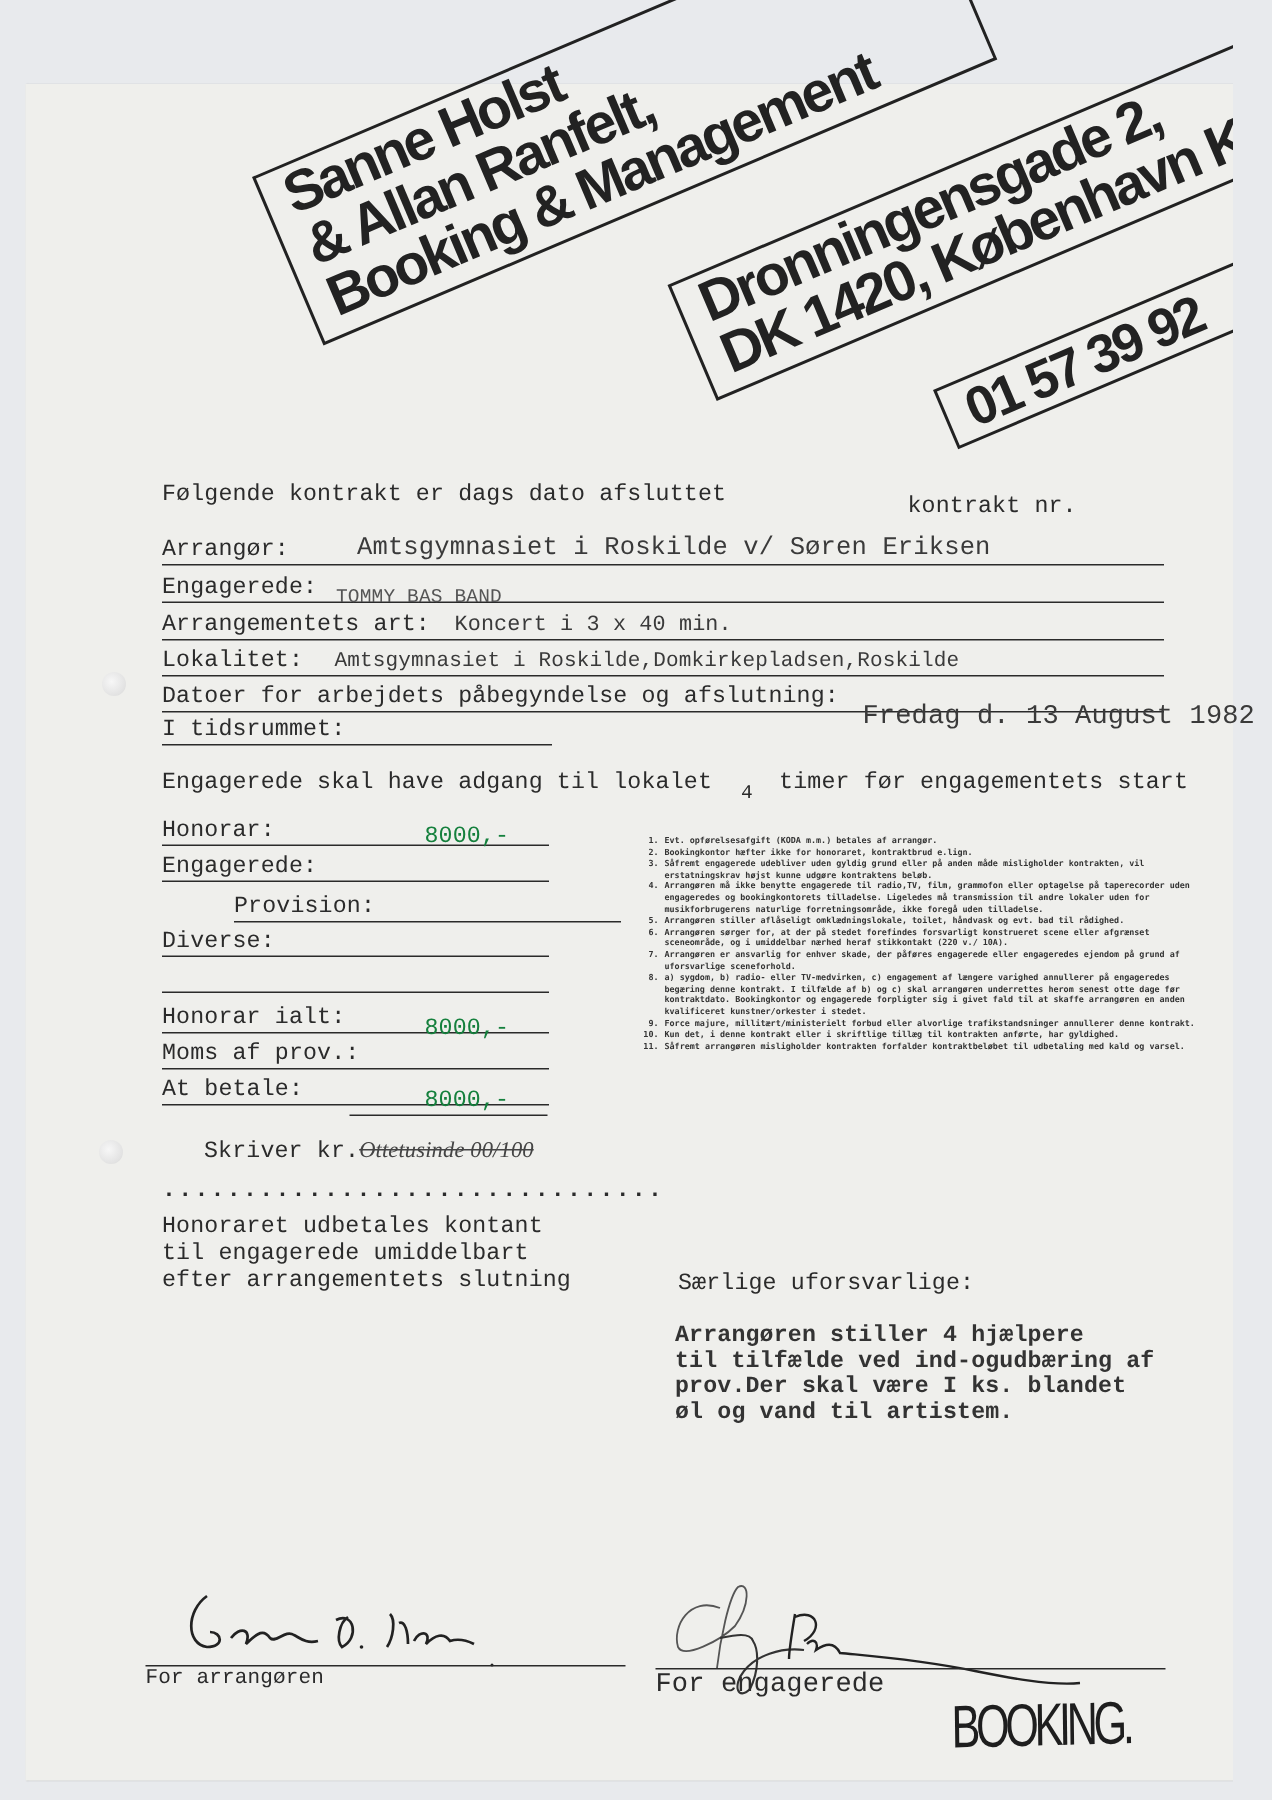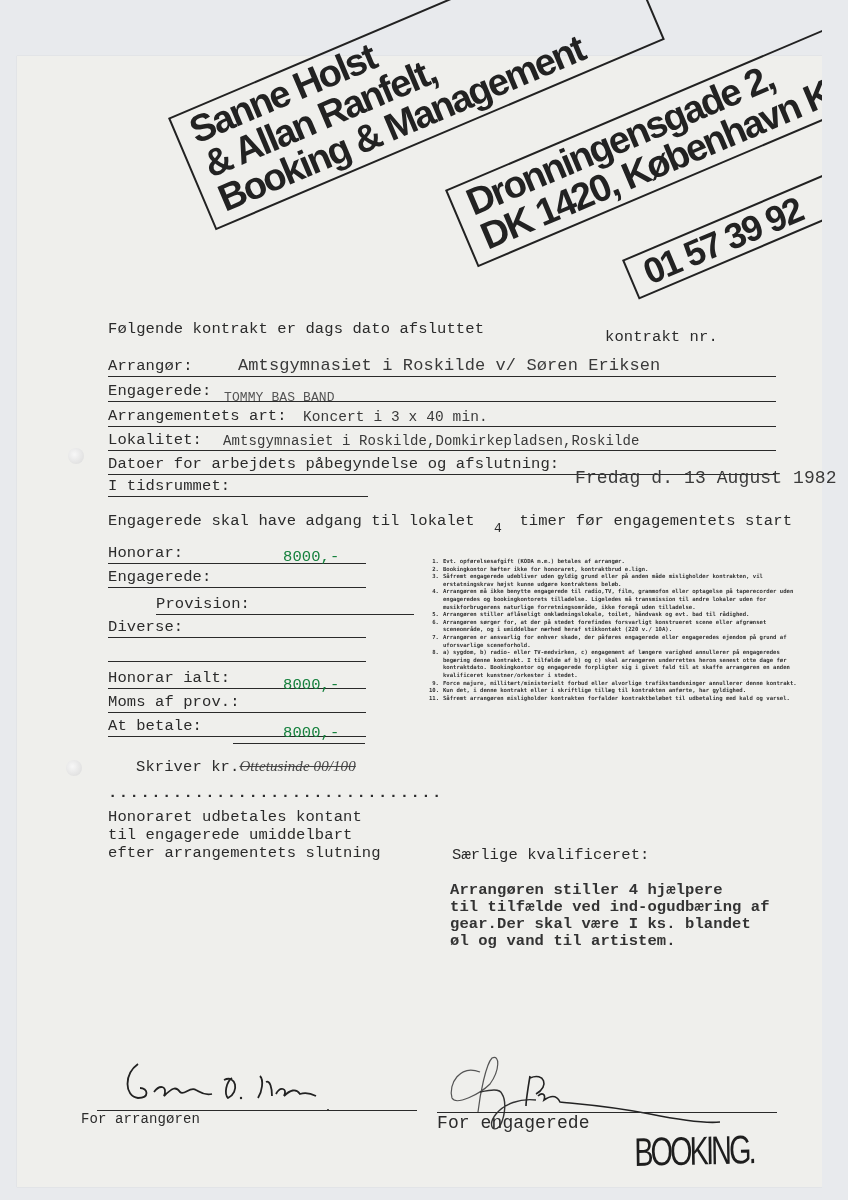--- a/index.html
+++ b/index.html
@@ -205,37 +205,37 @@
   <span>Skriver kr.</span><span style="font-family:'Liberation Serif','DejaVu Serif',serif; font-style:italic; color:#444; text-decoration:line-through; font-size:15px;">Ottetusinde 00/100</span>
 </div>
 <div class="abs tw" style="left:108px; top:784px; letter-spacing:1.5px; font-weight:bold;">...............................</div>
 
 <div class="abs tw" style="left:108px; top:808px; line-height:18px;">
   <div>Honoraret udbetales kontant</div>
   <div>til engagerede umiddelbart</div>
   <div>efter arrangementets slutning</div>
 </div>
 
-<div class="abs tw" style="left:452px; top:846px;">Særlige kvalificeret:</div>
+<div class="abs tw" style="left:452px; top:846px;">Særlige uforsvarlige:</div>
 <div class="abs tw" style="left:450px; top:882px; line-height:17px; font-weight:bold; color:#333;">
   <div>Arrangøren stiller 4 hjælpere</div>
   <div>til tilfælde ved ind-ogudbæring af</div>
-  <div>gear.Der skal være I ks. blandet</div>
+  <div>prov.Der skal være I ks. blandet</div>
   <div>øl og vand til artistem.</div>
 </div>
 
 <svg class="signature" style="left:120px; top:1052px;" width="240" height="60" viewBox="0 0 240 60">
   <path d="M18,12 C4,22 4,44 18,46 C30,46 28,36 20,36 M34,40 C40,32 48,34 44,44 C52,36 56,34 60,40 C64,44 70,34 76,38 C80,40 84,44 92,42" fill="none" stroke="#222" stroke-width="1.8"></path>
   <path d="M104,28 C116,22 120,40 108,46 C104,42 106,30 112,26" fill="none" stroke="#222" stroke-width="1.8"></path>
   <circle cx="121" cy="46" r="1.2" fill="#222"></circle>
   <path d="M140,24 C144,28 142,40 138,46 M146,30 C150,28 152,36 152,44 M156,42 C160,34 168,36 164,44 C170,38 176,36 180,42 C186,40 192,42 196,44" fill="none" stroke="#222" stroke-width="1.8"></path>
   <circle cx="208" cy="58" r="1" fill="#222"></circle>
 </svg>
 <div class="sigline" style="left:97px; top:1110px; width:320px;"></div>
-<div class="abs tw" style="left:81px; top:1111px; font-size:14px;">For arrangøren</div>
+<div class="abs tw" style="left:97px; top:1111px; font-size:14px;">For arrangøren</div>
 
 <svg class="signature" style="left:440px; top:1044px;" width="300" height="100" viewBox="0 0 300 100">
   <path d="M40,28 C20,20 8,40 12,54 C16,62 40,50 50,40 C60,26 60,10 52,14 C46,20 40,50 38,68" fill="none" stroke="#555" stroke-width="1.2"></path>
   <path d="M40,48 C50,46 60,44 62,50 C66,56 66,70 60,82 C52,90 48,80 56,70 C64,60 80,54 96,56" fill="none" stroke="#333" stroke-width="1.4"></path>
   <path d="M90,32 C88,44 86,56 86,62 M90,34 C104,28 110,42 96,50 M98,52 C102,48 106,50 104,56 C110,52 116,50 120,58 C140,60 170,62 210,70 C230,74 260,80 280,78" fill="none" stroke="#222" stroke-width="1.6"></path>
 </svg>
 <div class="sigline" style="left:437px; top:1112px; width:340px;"></div>
 <div class="abs tw" style="left:437px; top:1113px; font-size:18px;font-family:Liberation Mono, monospace;">For engagerede</div>
 
 <div class="booking">BOOKING.</div>

